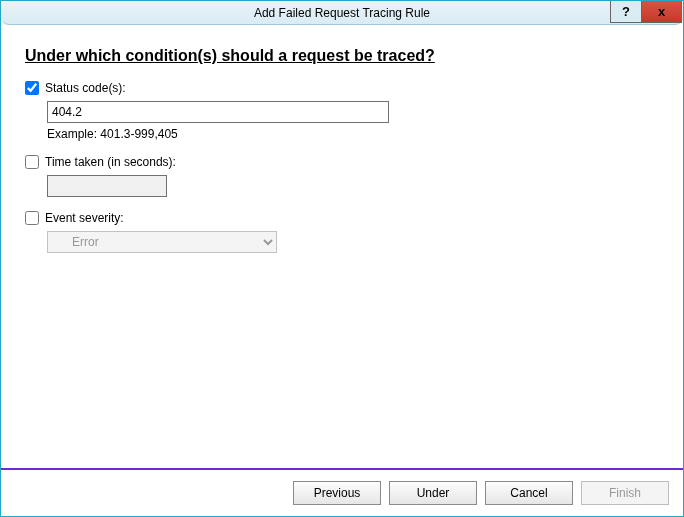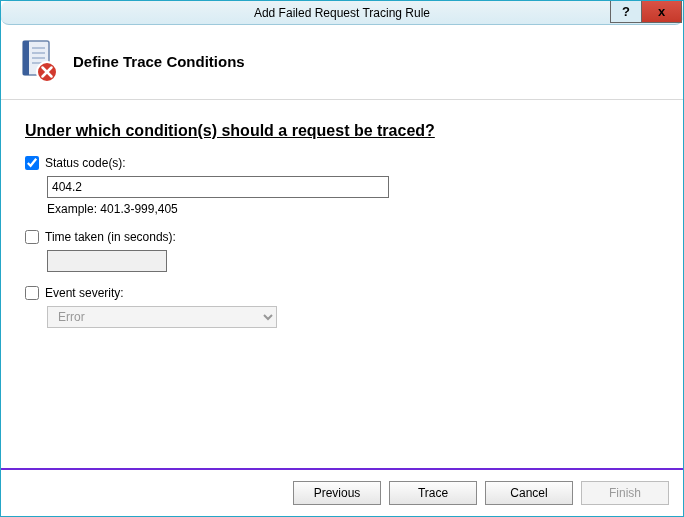--- a/index.html
+++ b/index.html
@@ -115,21 +115,21 @@
     color: #000;
   }
   select.severity {
     width: 230px;
     height: 22px;
     border: 1px solid #a9a9a9;
     background: #f0f0f0;
     color: #6d6d6d;
     font-family: inherit;
     font-size: 12px;
-    padding-left: 6px;
+    padding-left: 20px;
   }
   
   .footer {
     height: 48px;
     border-top: 2px solid #6d28d9;
     display: flex;
     align-items: center;
     justify-content: flex-end;
     padding-right: 14px;
     gap: 8px;
@@ -155,38 +155,20 @@
 <div class="window">
 
   <div class="titlebar">
     <span class="title">Add Failed Request Tracing Rule</span>
     <div class="win-controls">
       <div class="win-btn help">?</div>
       <div class="win-btn close">x</div>
     </div>
   </div>
 
-  <div class="header">
-    <div class="header-icon">
-      <svg width="44" height="44" viewBox="0 0 44 44">
-
-        <rect x="6" y="2" width="26" height="34" rx="2" fill="#e8eef6" stroke="#6c86ad" stroke-width="1.5"></rect>
-        <rect x="6" y="2" width="6" height="34" fill="#3b5f9b"></rect>
-        <line x1="15" y1="9" x2="28" y2="9" stroke="#7d96bc" stroke-width="1"></line>
-        <line x1="15" y1="14" x2="28" y2="14" stroke="#7d96bc" stroke-width="1"></line>
-        <line x1="15" y1="19" x2="28" y2="19" stroke="#7d96bc" stroke-width="1"></line>
-        <line x1="15" y1="24" x2="28" y2="24" stroke="#7d96bc" stroke-width="1"></line>
-
-        <circle cx="30" cy="33" r="10" fill="#d23a2e" stroke="#fff" stroke-width="2"></circle>
-        <line x1="25.5" y1="28.5" x2="34.5" y2="37.5" stroke="#fff" stroke-width="2.5" stroke-linecap="round"></line>
-        <line x1="34.5" y1="28.5" x2="25.5" y2="37.5" stroke="#fff" stroke-width="2.5" stroke-linecap="round"></line>
-      </svg>
-    </div>
-    <div class="header-text">Define Trace Conditions</div>
-  </div>
 
   <div class="content">
     <div class="question">Under which condition(s) should a request be traced?</div>
 
     <div class="opt-row">
       <input type="checkbox" checked="" style="">
       <span>Status code(s):</span>
     </div>
     <div class="sub">
       <input type="text" class="text-input" value="404.2" style="">
@@ -207,18 +189,18 @@
     </div>
     <div class="sub">
       <select class="severity" disabled="">
         <option>Error</option>
       </select>
     </div>
   </div>
 
   <div class="footer">
     <button class="btn">Previous</button>
-    <button class="btn">Trace</button>
+    <button class="btn">Under</button>
     <button class="btn">Cancel</button>
     <button class="btn disabled" disabled="">Finish</button>
   </div>
 
 </div>
 
 </body></html>

